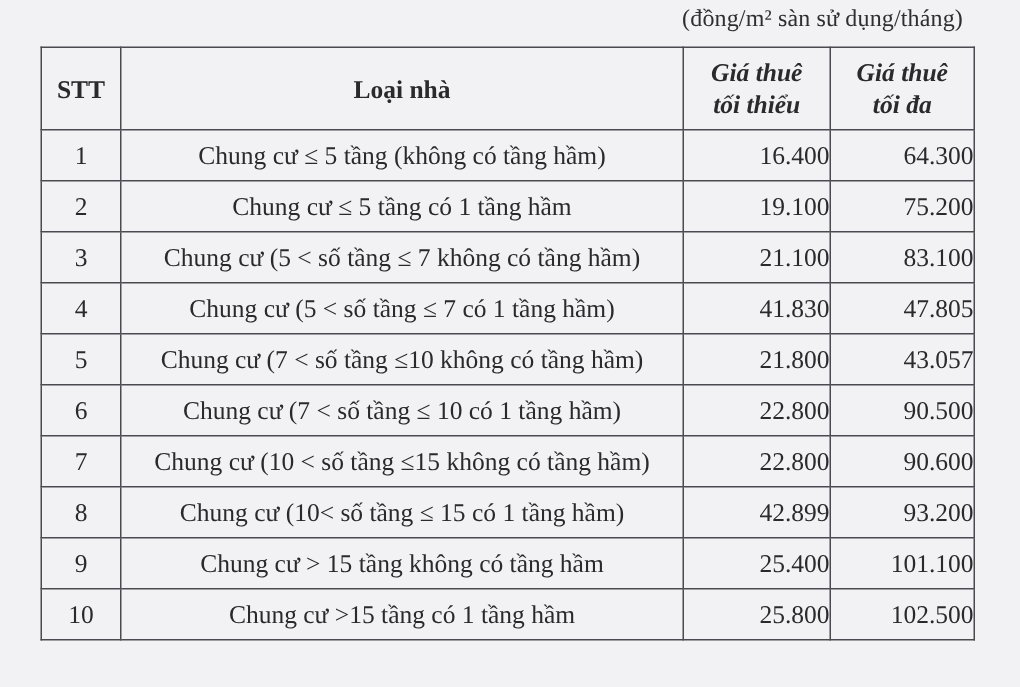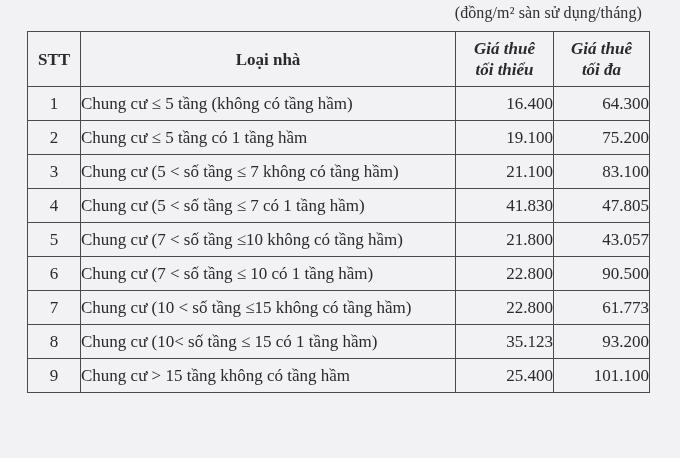--- a/index.html
+++ b/index.html
@@ -49,21 +49,21 @@
     }
     table.price-table td {
       height: 33px;
       vertical-align: middle;
     }
     col.c-stt { width: 53px; }
     col.c-type { width: 375px; }
     col.c-min { width: 98px; }
     col.c-max { width: 96px; }
     td.stt { text-align: center; }
-    td.type { text-align: left; padding-left: 7px; white-space: nowrap; margin-left: 36px; }
+    td.type { text-align: center; padding-left: 7px; white-space: nowrap; margin-left: 36px; }
     td.num { text-align: right; }
     th .line { display: block; font-style: italic; }
   </style>
 </head>
 <body>
 
 <div class="unit-note">(đồng/m² sàn sử dụng/tháng)</div>
 
 <table class="price-table">
   <colgroup>
@@ -120,28 +120,34 @@
     <tr>
       <td class="stt">6</td>
       <td class="type">Chung cư (7 &lt; số tầng ≤ 10 có 1 tầng hầm)</td>
       <td class="num">22.800</td>
       <td class="num">90.500</td>
     </tr>
     <tr>
       <td class="stt">7</td>
       <td class="type">Chung cư (10 &lt; số tầng ≤15 không có tầng hầm)</td>
       <td class="num">22.800</td>
-      <td class="num">61.773</td>
+      <td class="num">90.600</td>
     </tr>
     <tr>
       <td class="stt">8</td>
       <td class="type">Chung cư (10&lt; số tầng ≤ 15 có 1 tầng hầm)</td>
-      <td class="num">35.123</td>
+      <td class="num">42.899</td>
       <td class="num">93.200</td>
     </tr>
     <tr>
       <td class="stt">9</td>
       <td class="type">Chung cư  &gt; 15 tầng không có tầng hầm</td>
       <td class="num">25.400</td>
       <td class="num">101.100</td>
     </tr>
+    <tr>
+      <td class="stt">10</td>
+      <td class="type">Chung cư &gt;15 tầng có 1 tầng hầm</td>
+      <td class="num">25.800</td>
+      <td class="num">102.500</td>
+    </tr>
   </tbody>
 </table>
 
 </body></html>

